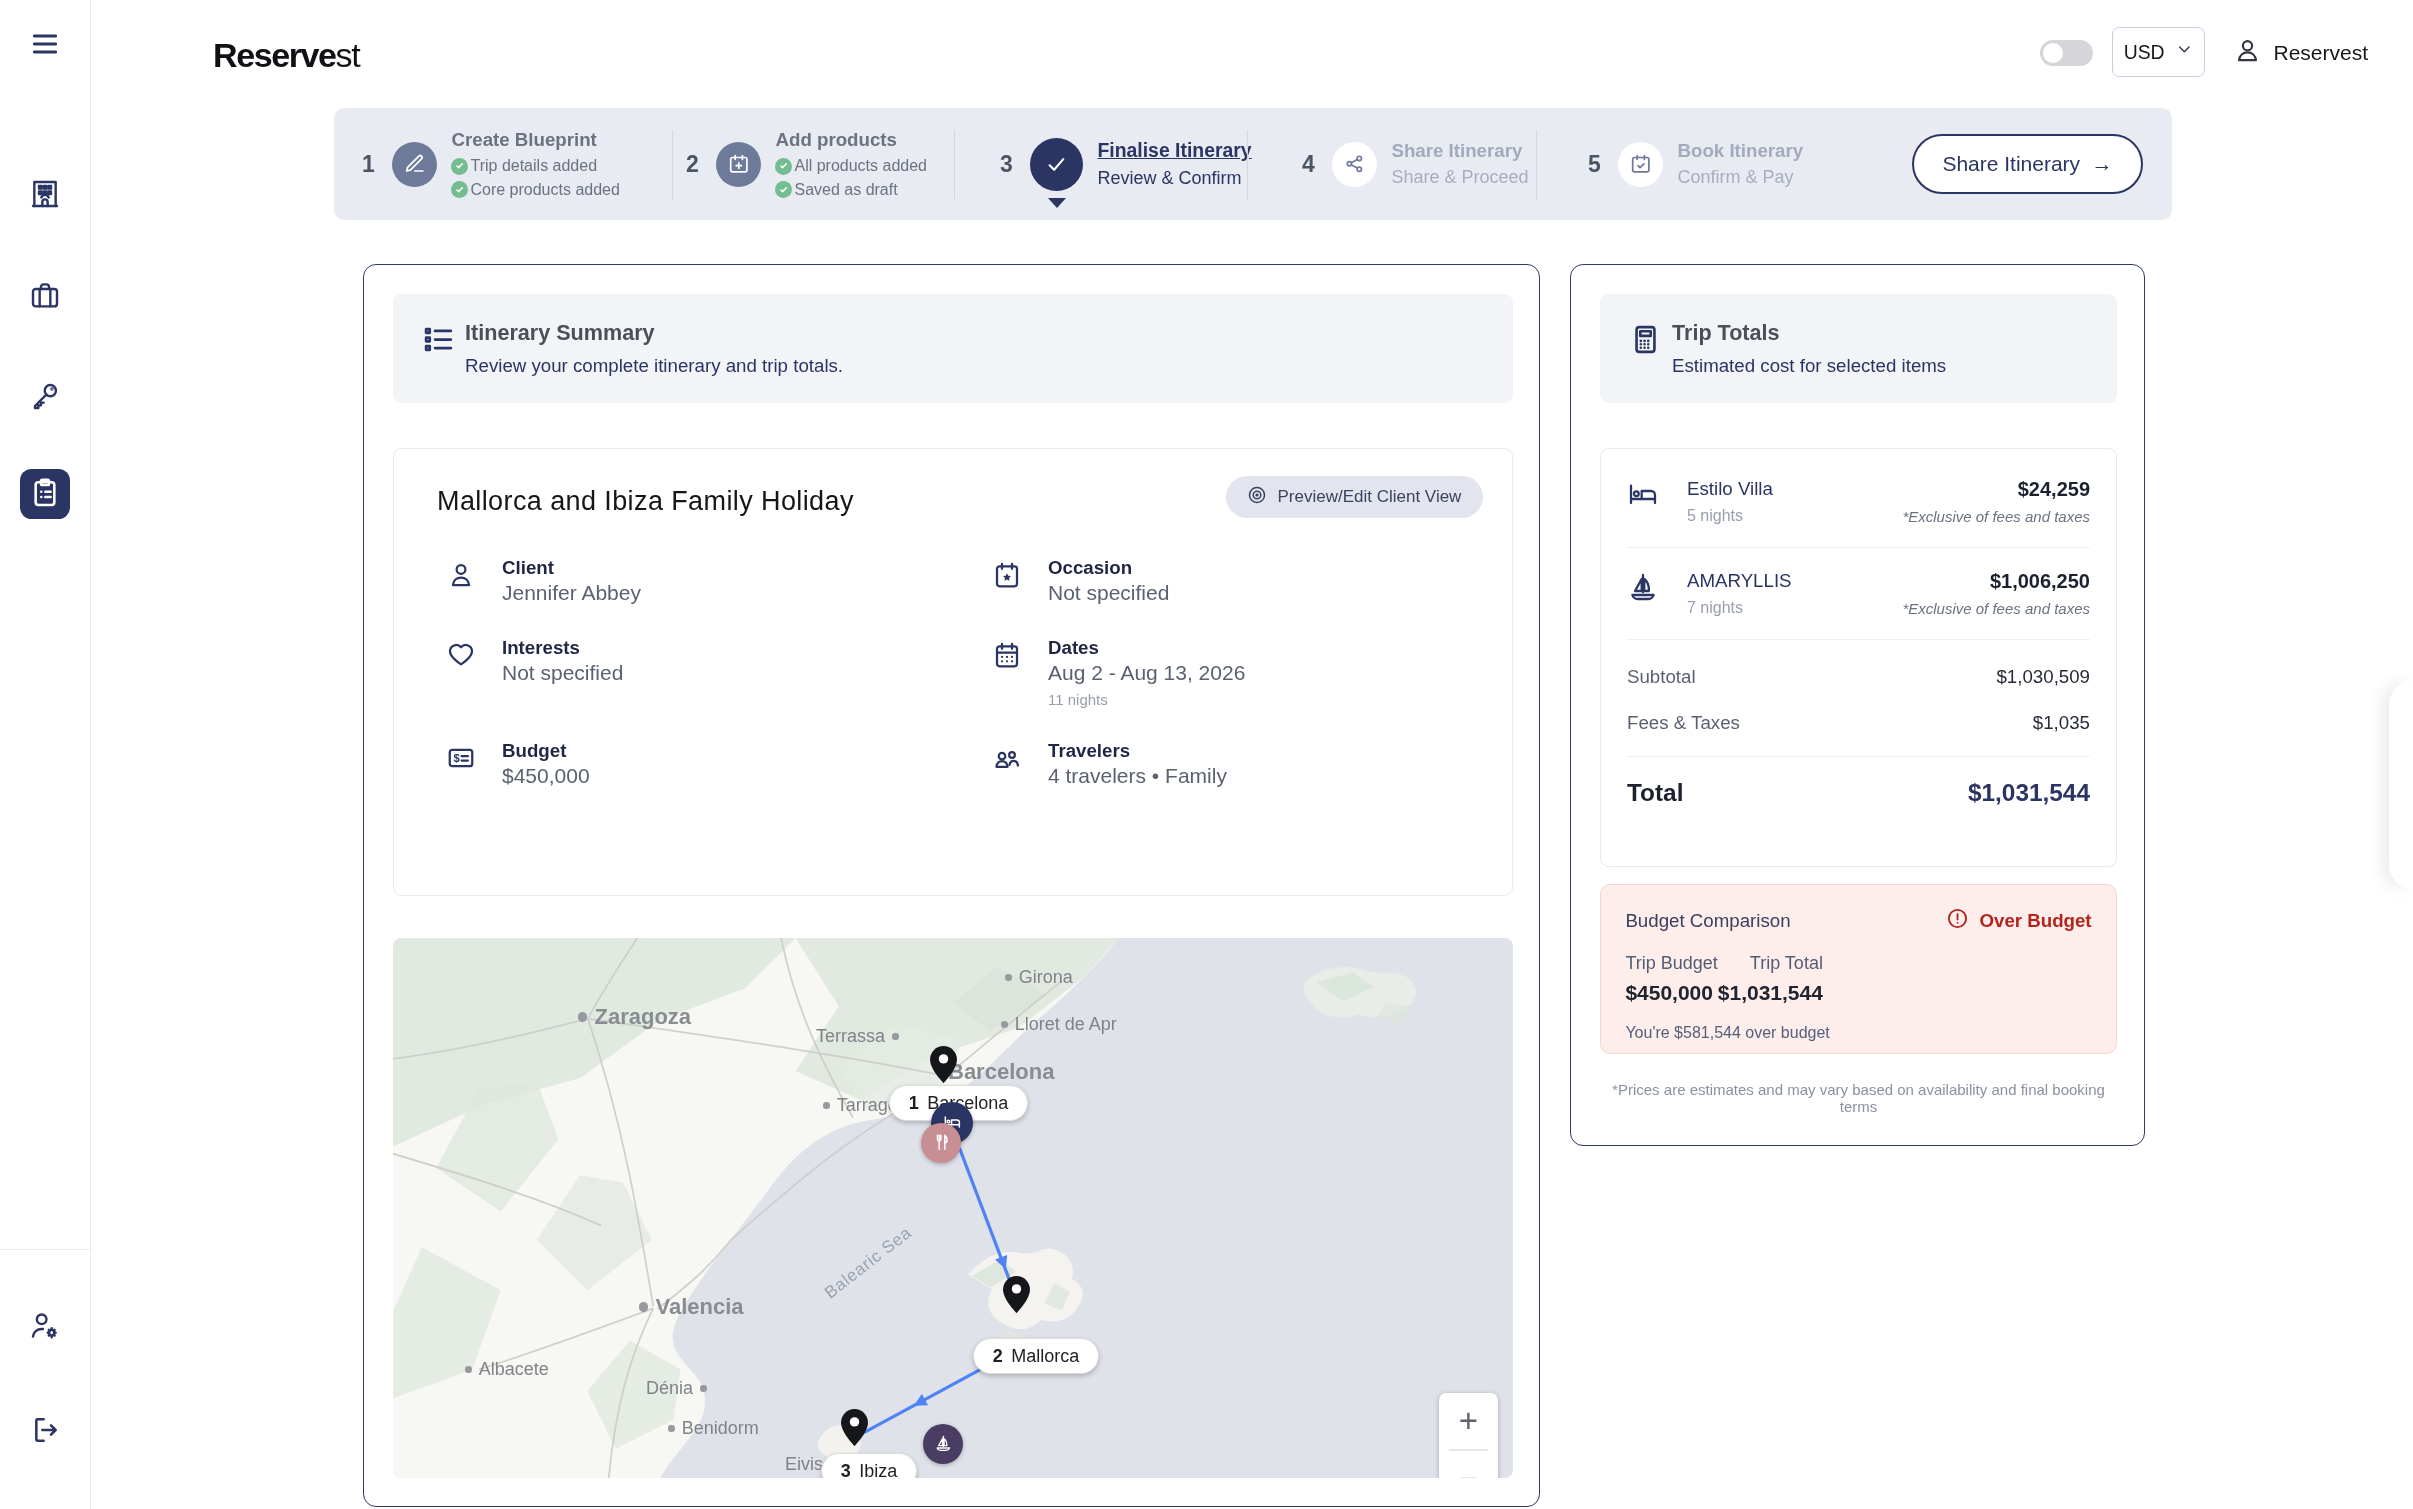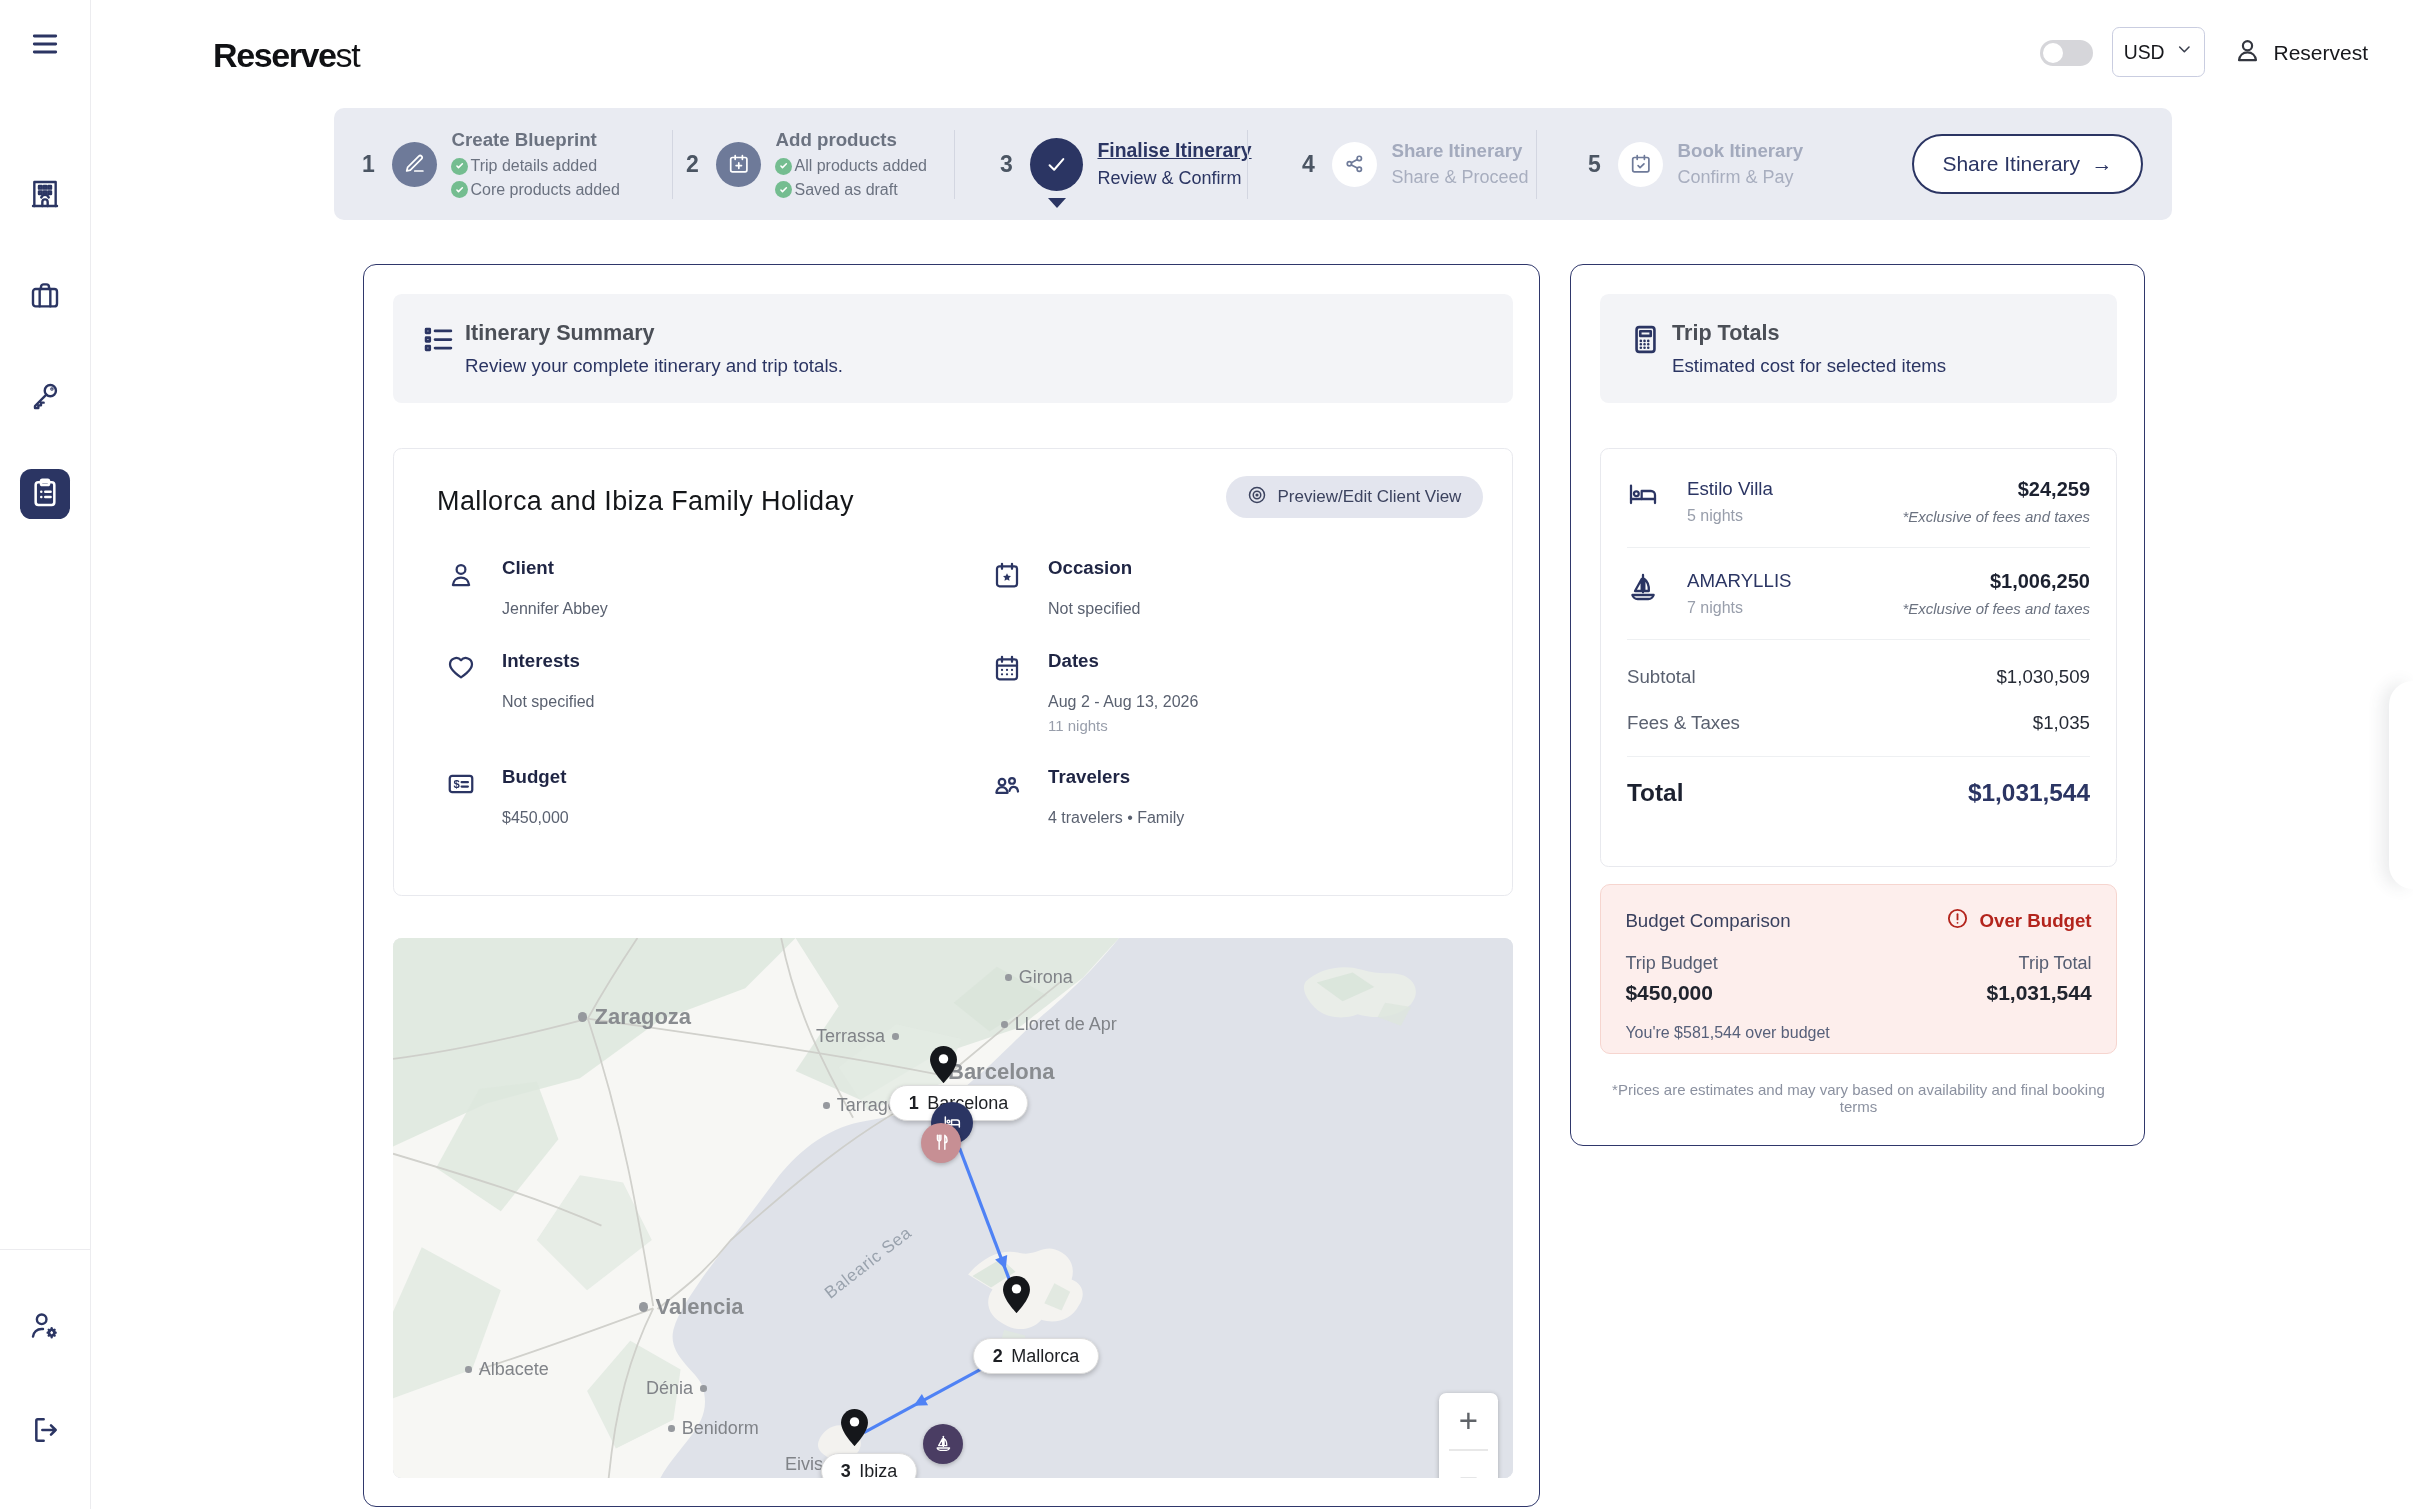--- a/index.html
+++ b/index.html
@@ -64,21 +64,21 @@
 
   
   .trip-box{position:absolute;left:29px;top:183px;width:1120px;height:448px;border:1.4px solid var(--boxbd);border-radius:8.6px}
   .trip-title{position:absolute;left:43px;top:37px;font-size:27px;font-weight:400;letter-spacing:0.4px;color:#141619}
   .preview-pill{position:absolute;right:29px;top:27px;height:42px;border-radius:21px;background:#e3e5ee;display:flex;align-items:center;gap:10px;padding:0 21.6px;font-size:17px;color:#3c435f;cursor:pointer}
   .preview-pill svg{width:20px;height:20px}
   .fields{position:absolute;left:52px;top:108px;display:grid;grid-template-columns:546px 503px;row-gap:32px}
   .field{display:flex;gap:26px}
   .field svg{width:30px;height:30px;color:var(--navy);margin-top:2.9px;flex:0 0 auto}
   .f-label{font-size:18.7px;font-weight:700;color:var(--ink)}
-  .f-value{font-size:16px;color:var(--grayval);margin-top:21px}
+  .f-value{font-size:21px;color:var(--grayval);margin-top:2px}
   .f-note{font-size:15px;color:var(--muted);margin-top:5.7px}
 
   
   .map{position:absolute;left:29px;top:673px;width:1120px;height:540px;border-radius:8.6px;overflow:hidden;background:var(--sea);cursor:grab}
   .map svg.base{position:absolute;inset:0}
   .mlabel{position:absolute;color:#808388;font-size:18px;white-space:nowrap;display:flex;align-items:center;gap:7.2px;z-index:3}
   .mlabel .cdot{width:6.5px;height:6.5px;border-radius:50%;background:#96999e;flex:0 0 auto}
   .mlabel.big{font-size:22px;font-weight:700;color:#898c90}
   .mlabel.big .cdot{width:9.3px;height:9.3px}
   .sea-label{position:absolute;color:#99a2ad;font-size:17px;letter-spacing:0.7px;transform:rotate(-38deg);z-index:2}
@@ -108,21 +108,21 @@
   .t-row{display:flex;justify-content:space-between;font-size:18.7px;color:var(--grayval)}
   .t-row .amt{color:#262b36}
   .t-row.total{font-size:24.4px;font-weight:700;color:#1c2130}
   .t-row.total .amt{color:var(--navy)}
 
   .budget-box{position:absolute;left:29px;top:619px;width:517px;height:170px;background:var(--pinkbg);border:1.4px solid var(--pinkbd);border-radius:10px;padding:21.6px 24.4px}
   .b-row1{display:flex;align-items:center;justify-content:space-between}
   .b-title{font-size:18.7px;color:#39405e}
   .b-status{display:flex;align-items:center;gap:10px;font-size:18.7px;font-weight:700;color:var(--red)}
   .b-status svg{width:23px;height:23px}
-  .b-row2{display:flex;justify-content:space-between;margin-top:18.7px}
+  .b-row2{display:flex;justify-content:flex-start;margin-top:18.7px}
   .b-cap{font-size:18px;color:#555d72}
   .b-amt{font-size:21px;font-weight:700;color:#20242e;margin-top:7.2px}
   .b-col.r{text-align:right}
   .b-over{font-size:16px;color:#57607a;margin-top:18.7px}
   .footnote{position:absolute;left:29px;top:816px;width:517px;text-align:center;font-size:15px;color:#8b91a0}
 
   .edge-handle{position:absolute;right:0;top:681px;width:24.4px;height:208px;background:#fff;border-radius:108px 0 0 108px;box-shadow:-7.2px 0 14.4px rgba(60,64,80,.10);z-index:40;cursor:pointer}
 </style>
 </head>
 <body>

